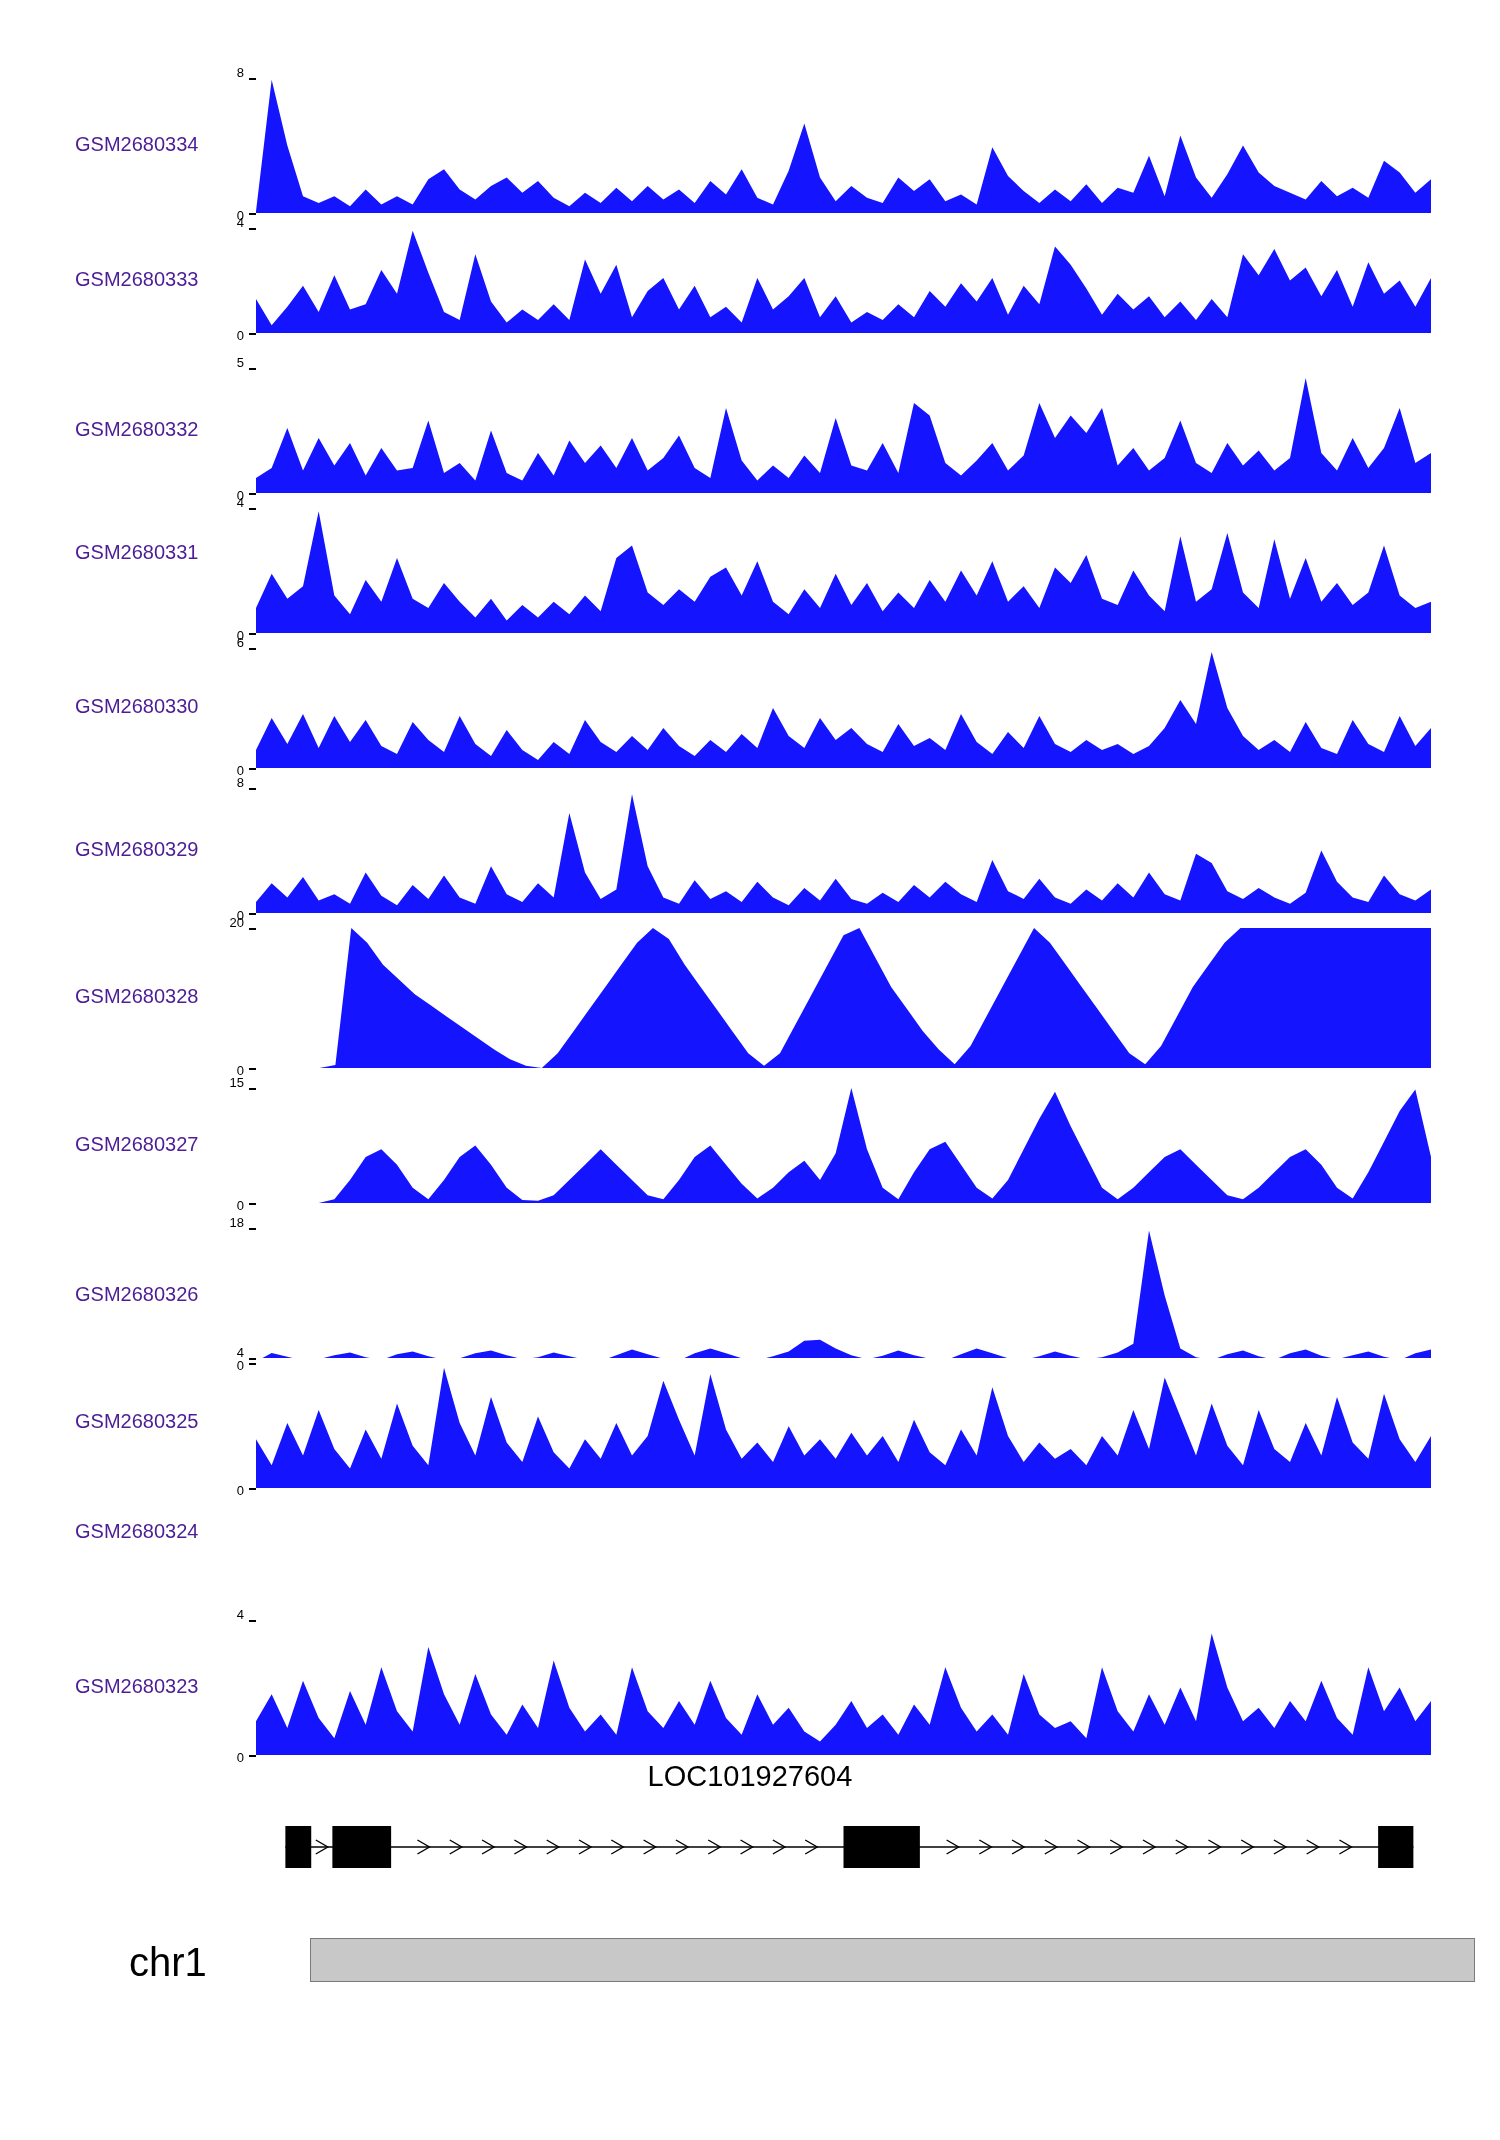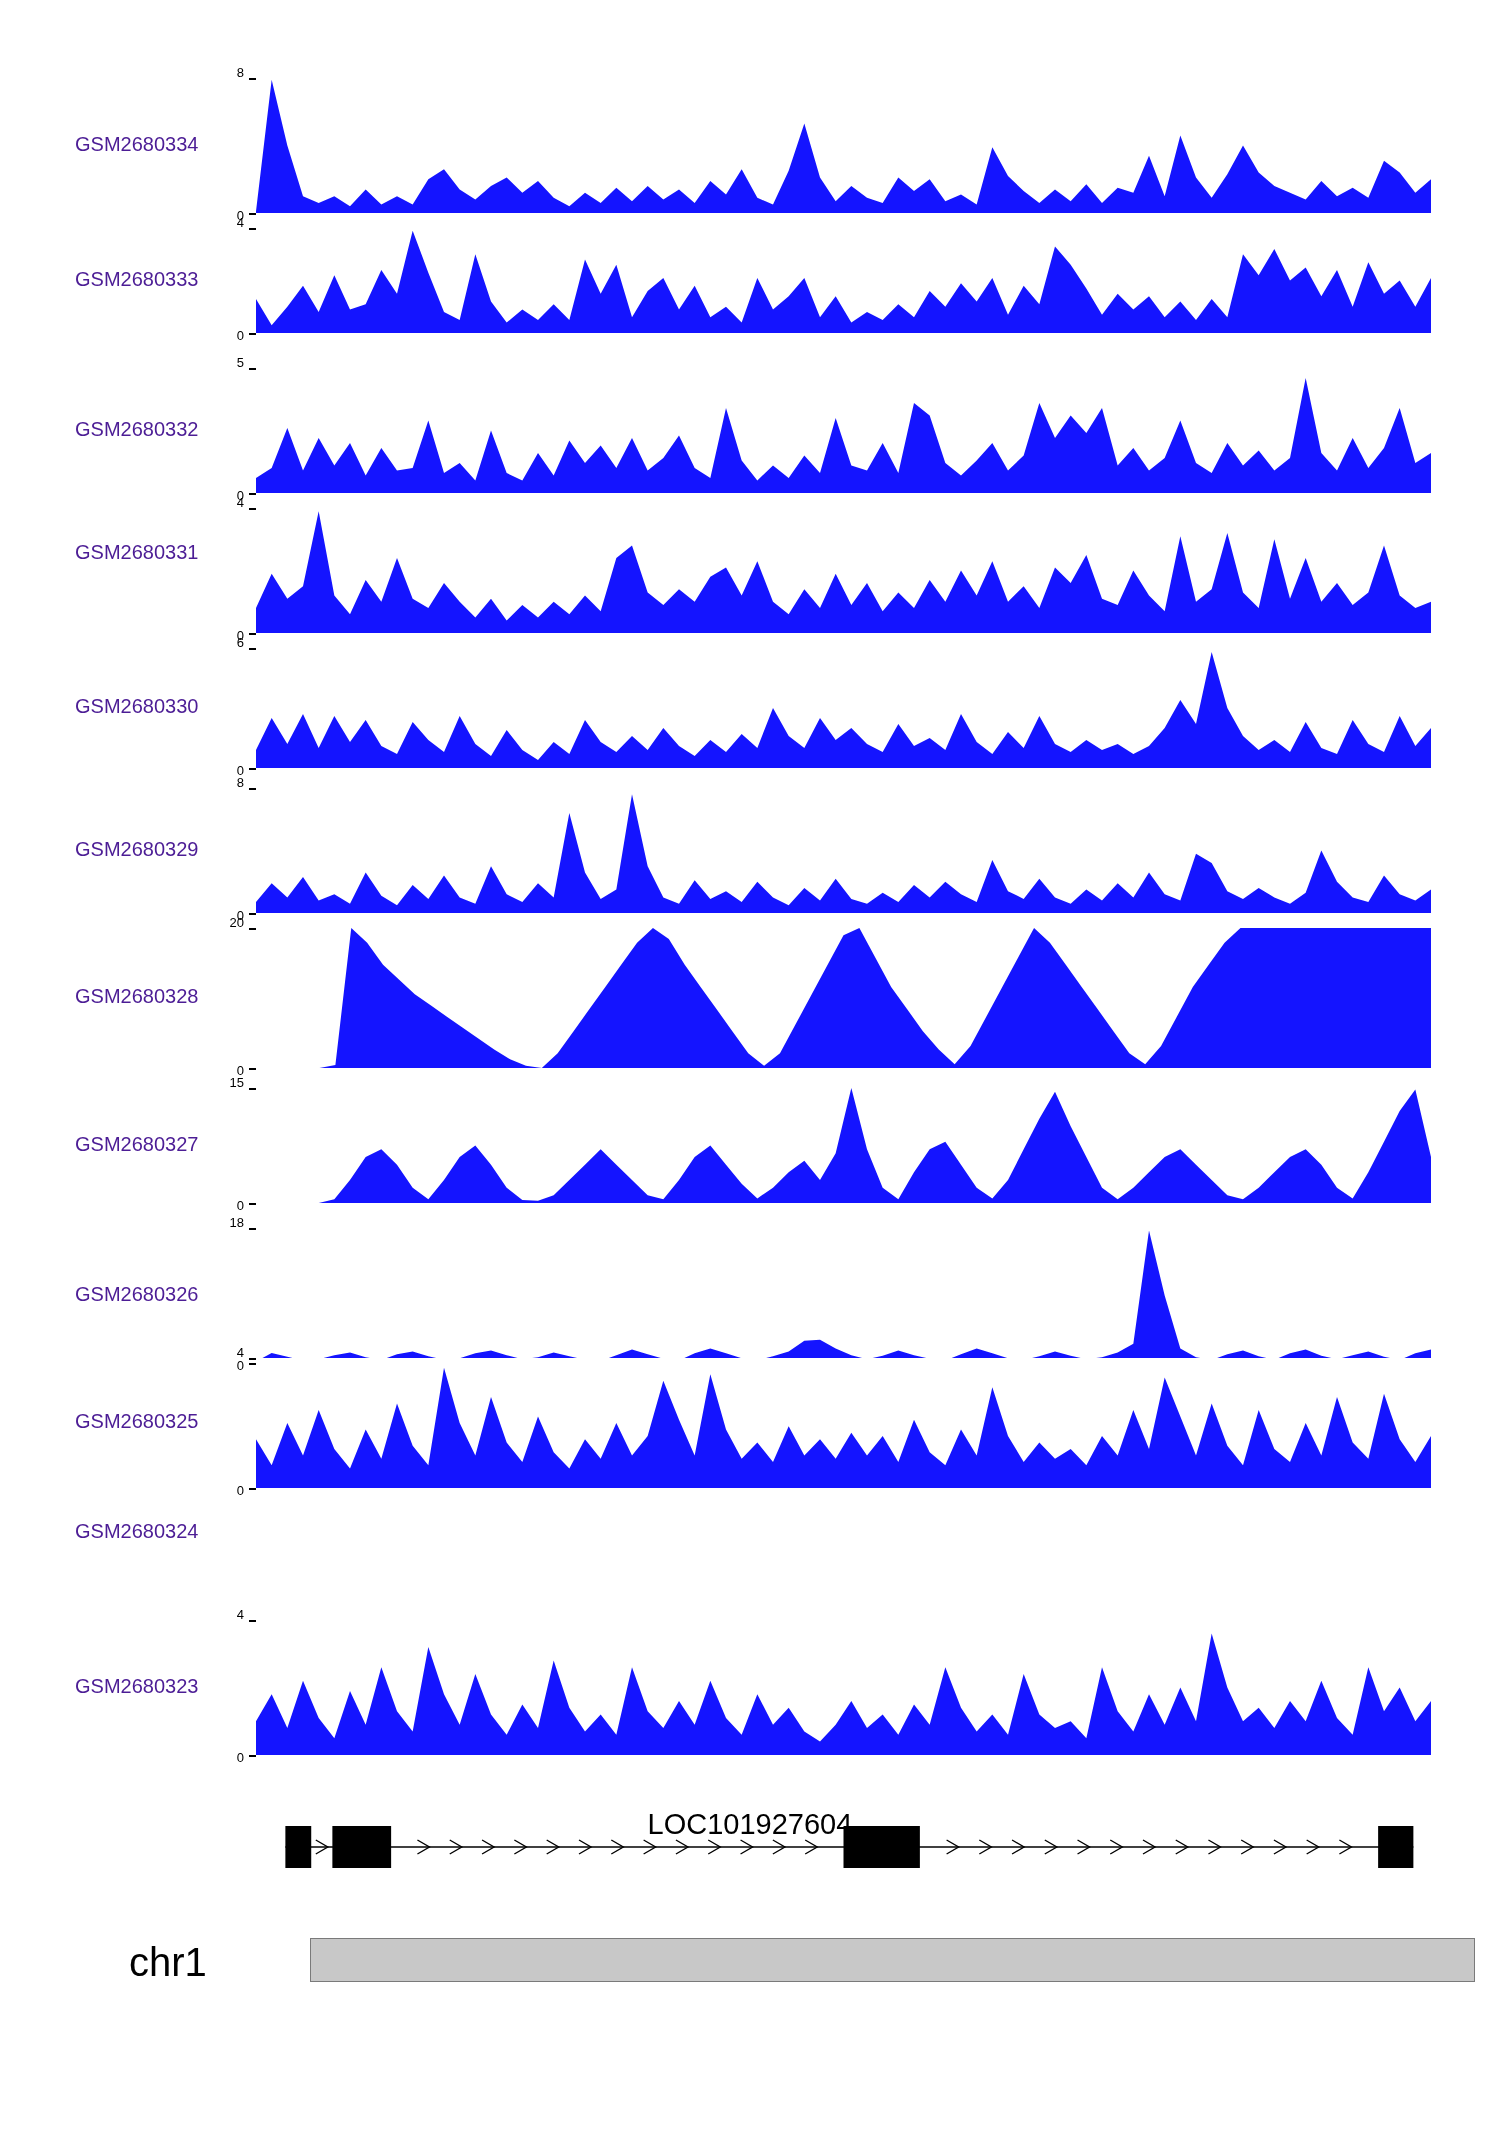--- a/index.html
+++ b/index.html
@@ -74,21 +74,20 @@
   }
   #gene-name {
     position: absolute;
     left: 0;
     top: 0;
     width: 1500px;
     text-align: center;
     font-size: 29px;
     font-family: "Liberation Sans", sans-serif;
     color: #000000;
-    margin-top: 48px;
   }
   #gene-diagram {
     position: absolute;
     left: 256px;
     top: 57px;
     width: 1175px;
     height: 60px;
   }
   
   #chrom-track {

